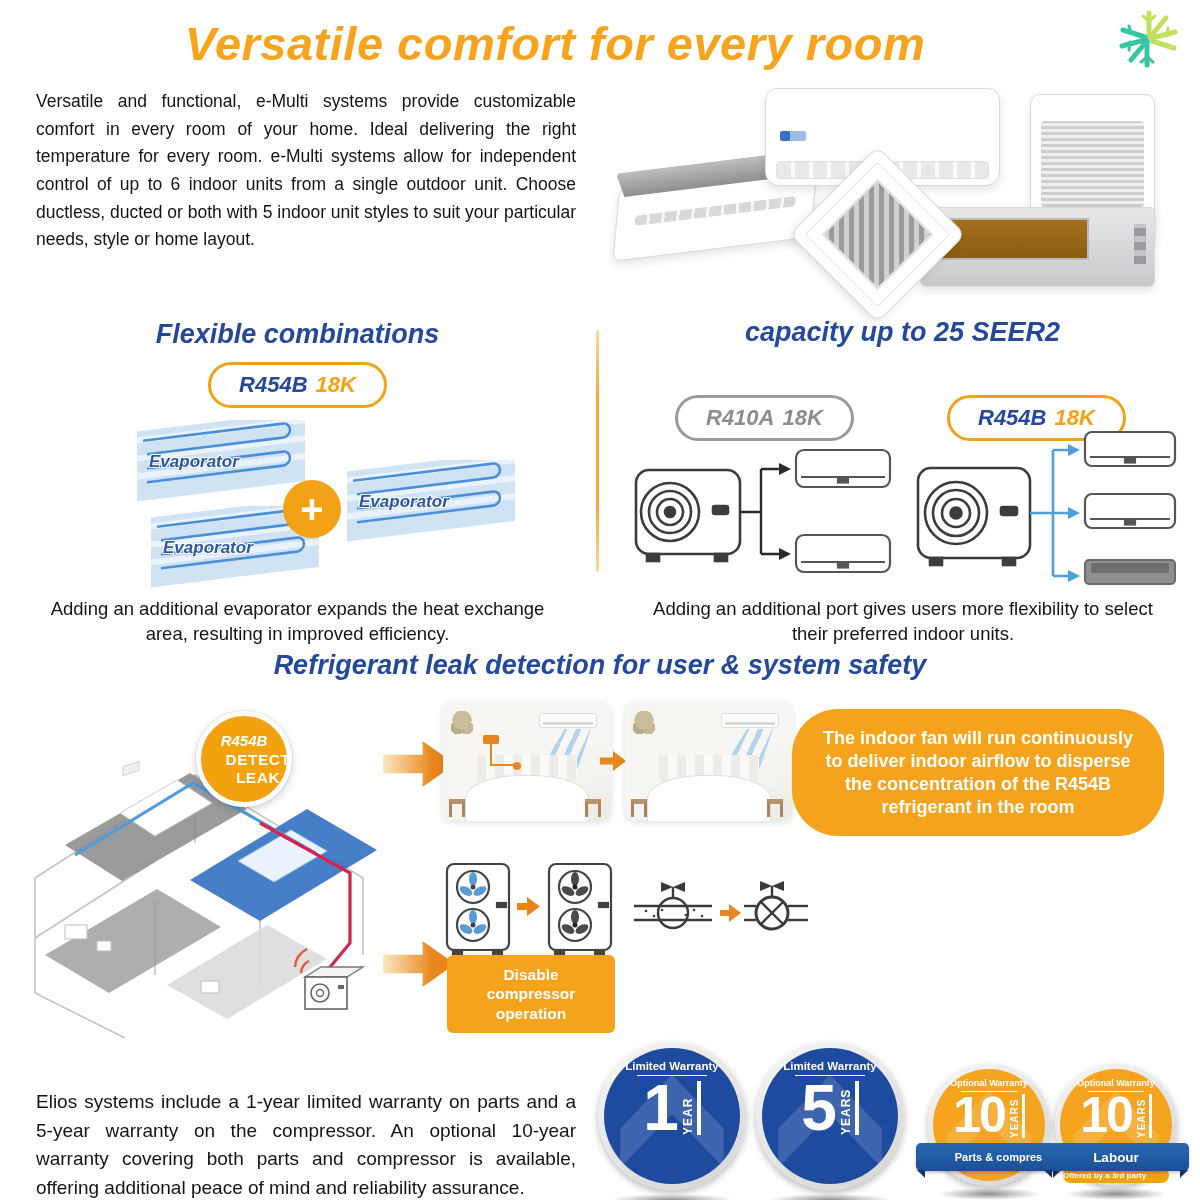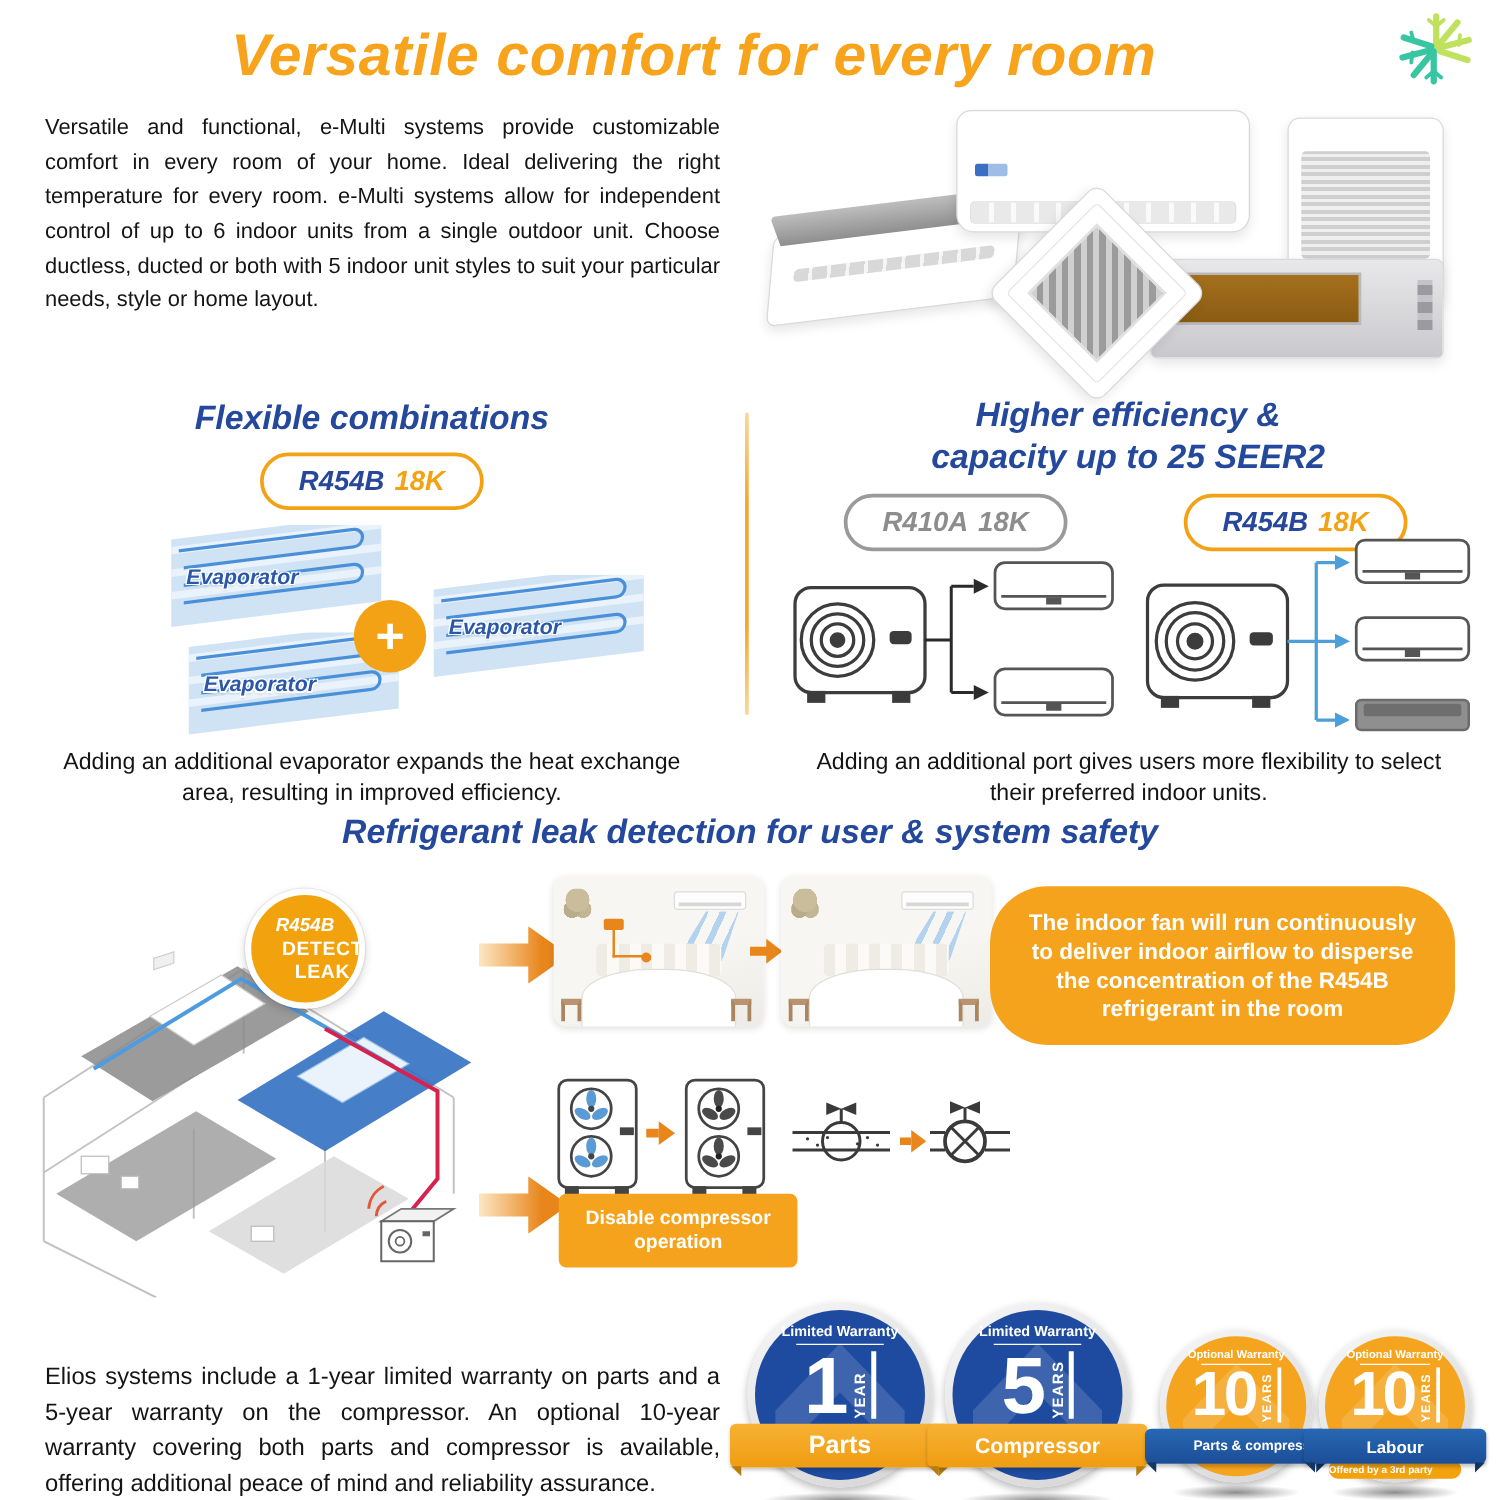--- a/index.html
+++ b/index.html
@@ -139,21 +139,21 @@
     border-left:2.5px solid #E8861B; border-bottom:2.5px solid #E8861B; }
   .room-photo .sensor-dot { position:absolute; left:70px; top:61px; width:8px; height:8px;
     border-radius:50%; background:#E8861B; }
 
   .info-box { position:absolute; left:792px; width:372px; background:#F5A31C; color:#fff;
     border-radius:46px; display:flex; align-items:center; justify-content:center; text-align:center;
     font-weight:800; font-size:18px; line-height:1.27; padding:18px 26px; }
   .info-box-1 { top:16px; min-height:102px; }
   .info-box-2 { top:168px; min-height:94px; }
 
-  .disable-pill { position:absolute; left:447px; top:262px; width:191px; background:#F5A31C; color:#fff;
+  .disable-pill { position:absolute; left:447px; top:262px; width:168px; background:#F5A31C; color:#fff;
     border-radius:6px; text-align:center; font-weight:800; font-size:15.5px; line-height:1.25; padding:10px 12px; }
 
   
   .bottom { position:absolute; left:0; top:1038px; width:1200px; height:162px; }
   .stress-heading { position:absolute; left:36px; top:4px; font-size:30px; font-weight:800; font-style:italic; color:#24489B; }
   .stress-body { position:absolute; left:36px; top:50px; width:540px; font-size:19px; line-height:1.5;
     text-align:justify; color:#141414; }
 
   .wbadge { position:absolute; }
   .wb-ring { position:absolute; border-radius:50%; inset:0;
@@ -302,21 +302,20 @@
       </div>
     </div>
 
     <div class="col-caption cap-left">Adding an additional evaporator expands the heat exchange area, resulting in improved efficiency.</div>
   </div>
 
   <div class="divider"></div>
 
   <div class="col-right">
     <div class="col-heading" style="margin-top:6px;">
-      <div>Higher efficiency &amp;</div>
       <div>capacity up to 25 SEER2</div>
     </div>
 
     <span class="pill-badge gray" style="position:absolute; left:70px; top:85px;">
       <span class="ref">R410A</span>
       <span class="cap">18K</span>
     </span>
     <span class="pill-badge" style="position:absolute; left:342px; top:85px;">
       <span class="ref">R454B</span>
       <span class="cap">18K</span>
@@ -555,33 +554,31 @@
 
   <div class="wbadge wb-blue wb-big" style="left:598px; top:4px;">
     <div class="wb-shadow"></div>
     <div class="wb-ring"></div>
     <div class="wb-core"></div>
     <div class="wb-top">Limited Warranty</div>
     <div class="wb-numrow">
       <span class="wb-num">1</span>
       <span class="wb-unit">YEAR</span>
     </div>
-    <div class="wb-ribbon rib-orange">Parts</div>
   </div>
 
   <div class="wbadge wb-blue wb-big" style="left:756px; top:4px;">
     <div class="wb-shadow"></div>
     <div class="wb-ring"></div>
     <div class="wb-core"></div>
     <div class="wb-top">Limited Warranty</div>
     <div class="wb-numrow">
       <span class="wb-num">5</span>
       <span class="wb-unit">YEARS</span>
     </div>
-    <div class="wb-ribbon rib-orange" style="font-size:17px;">Compressor</div>
   </div>
 
   <div class="wbadge wb-orange wb-small" style="left:928px; top:26px;">
     <div class="wb-shadow"></div>
     <div class="wb-ring"></div>
     <div class="wb-core"></div>
     <div class="wb-top">Optional Warranty</div>
     <div class="wb-numrow">
       <span class="wb-num">10</span>
       <span class="wb-unit">YEARS</span>

